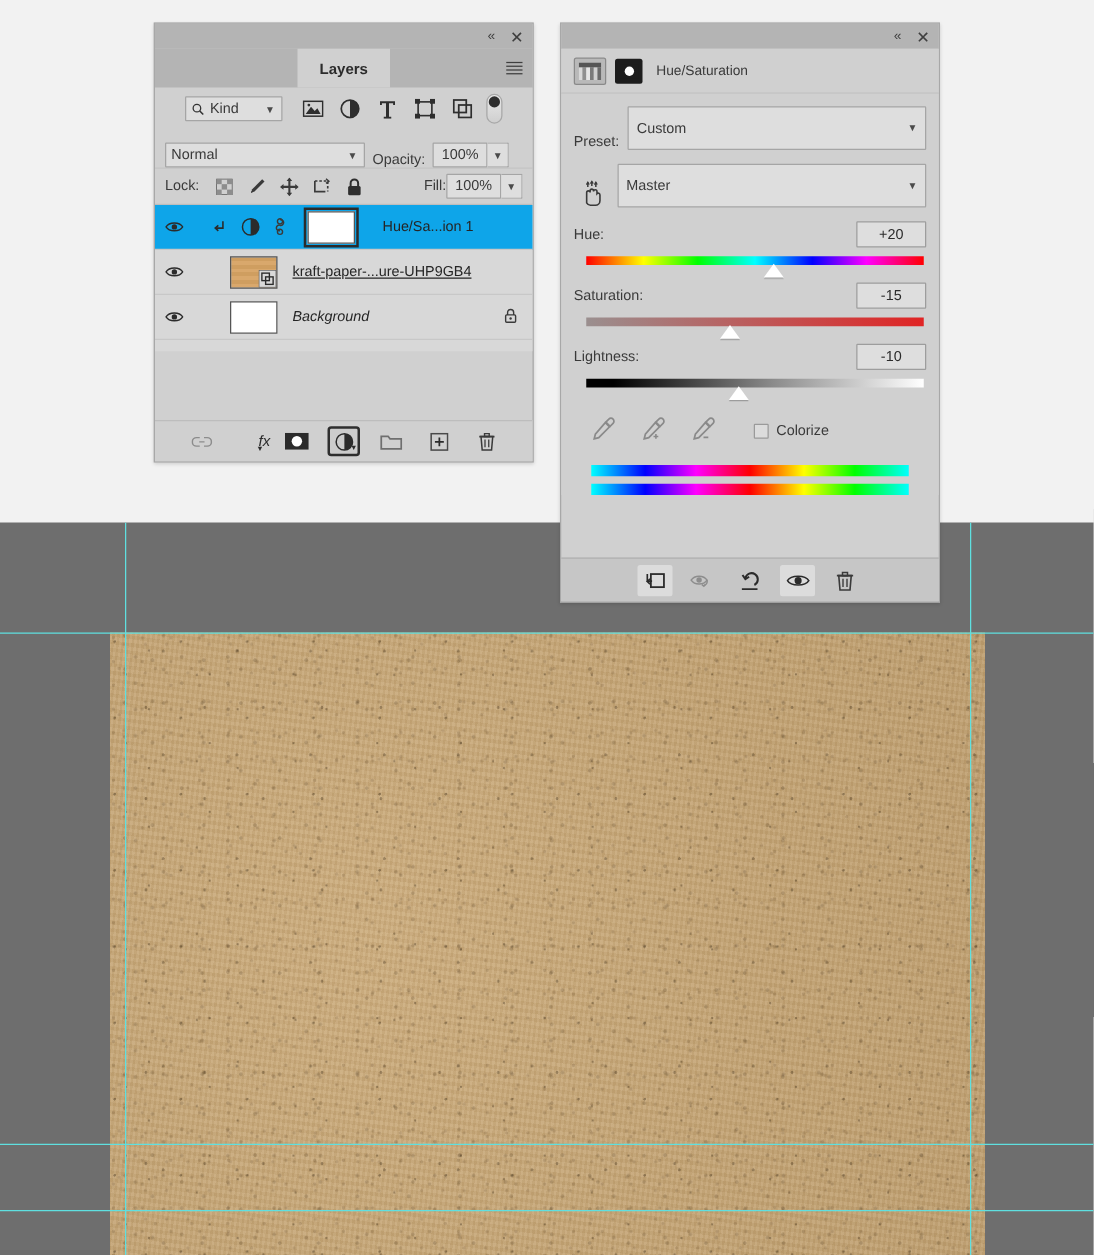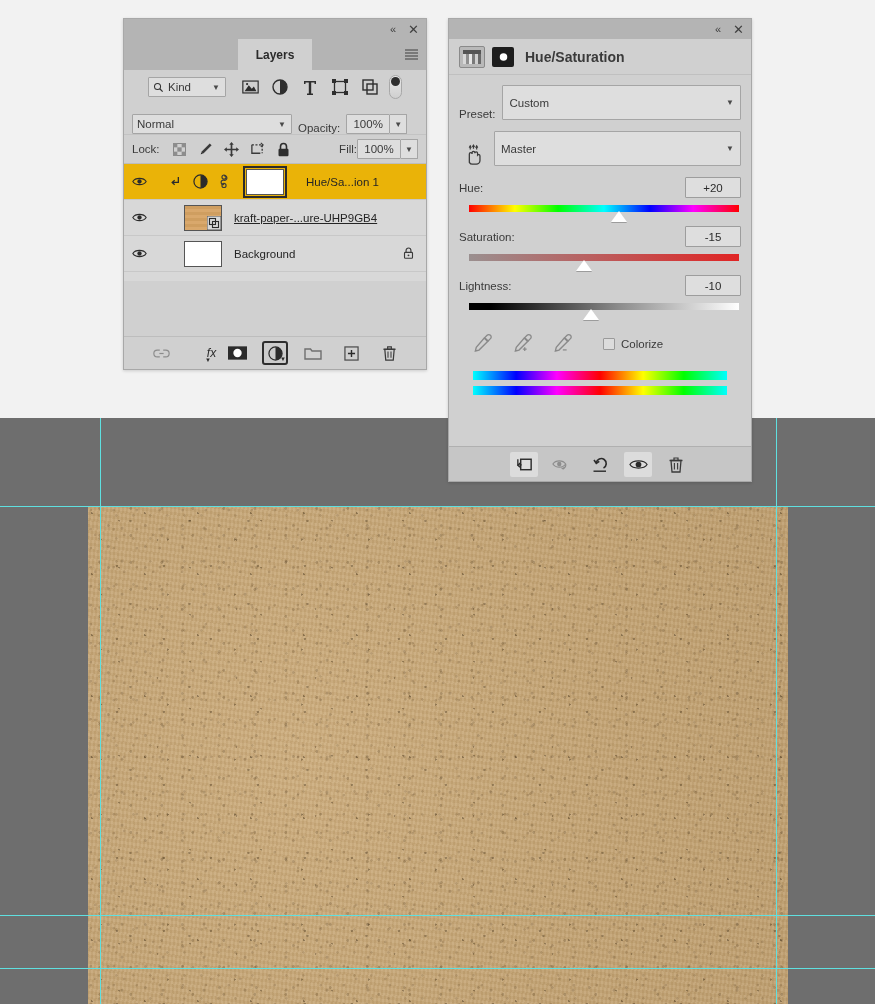--- a/index.html
+++ b/index.html
@@ -134,35 +134,35 @@
   .lock-icons { display: flex; align-items: center; gap: 0; margin-left: 7px; }
   .lock-icons .li {
     width: 26px; height: 22px; display: flex; align-items: center; justify-content: center;
     cursor: pointer;
   }
   .layers-list { background: #d8d8d8; border-top: 1px solid #bdbdbd; height: 118px; }
   .layer-row {
     height: 36px; display: flex; align-items: center;
     border-bottom: 1px solid #c8c8c8; position: relative;
   }
-  .layer-row.selected { background: #eab308; gap: 10px; }
+  .layer-row.selected { background: #0ea5e9; gap: 10px; }
   .eye-cell { width: 30px; display: flex; align-items: center; justify-content: center; cursor: pointer; }
   .layer-icons { display: flex; align-items: center; gap: 0; }
   .layer-icons .mi { width: 24px; display: flex; align-items: center; justify-content: center; }
   .thumb {
     width: 38px; height: 26px; background: #fff; border: 1px solid #555;
     position: relative; flex: none; cursor: pointer;
   }
   .thumb.mask-sel { outline: 2px solid #2b2b2b; outline-offset: 1px; }
   .thumb.kraft {
     background: repeating-linear-gradient(0deg, #d9a86c 0 3px, #cf9e60 3px 6px);
   }
   .layer-name { margin-left: 12px; font-size: 11.5px; color: #252525; }
   .layer-name.link { text-decoration: underline; }
-  .layer-name.italic { }
+  .layer-name.italic { font-style: italic; }
   .lock-badge { position: absolute; right: 12px; top: 50%; transform: translateY(-50%); }
   .lp-bottom {
     position: absolute; left: 0; right: 0; bottom: 0; height: 33px;
     background: #d0d0d0; border-top: 1px solid #bdbdbd;
     display: flex; align-items: center; justify-content: center; gap: 12px;
   }
   .lp-bottom .bb {
     width: 26px; height: 24px; display: flex; align-items: center; justify-content: center;
     cursor: pointer; position: relative;
   }
@@ -177,21 +177,21 @@
     background: #d0d0d0; border-bottom: 1px solid #c0c0c0;
   }
   .adj-badge {
     width: 26px; height: 22px; border: 1px solid #8a8a8a; border-radius: 2px;
     background: #b9b9b9; display: flex; align-items: center; justify-content: center;
   }
   .mask-badge {
     width: 22px; height: 20px; background: #1d1d1d; border-radius: 2px;
     display: flex; align-items: center; justify-content: center;
   }
-  .pp-title { font-size: 14px; color: #3a3a3a; margin-left: 4px; font-weight: bold; }
+  .pp-title { font-size: 11px; color: #3a3a3a; margin-left: 4px; }
   .pp-body { padding: 10px 10px 0 10px; background: #d0d0d0; }
   .row { display: flex; align-items: flex-end; gap: 7px; margin-bottom: 11px; }
   .sel {
     flex: 1; height: 35px; background: #dedede; border: 1px solid #a5a5a5;
     display: flex; align-items: center; padding: 0 6px; font-size: 11.5px;
     position: relative; cursor: pointer; border-radius: 1px;
   }
   .sel .chev { position: absolute; right: 6px; font-size: 8px; color: #4a4a4a; }
   .slider-block { margin-bottom: 9px; }
   .slider-head {

